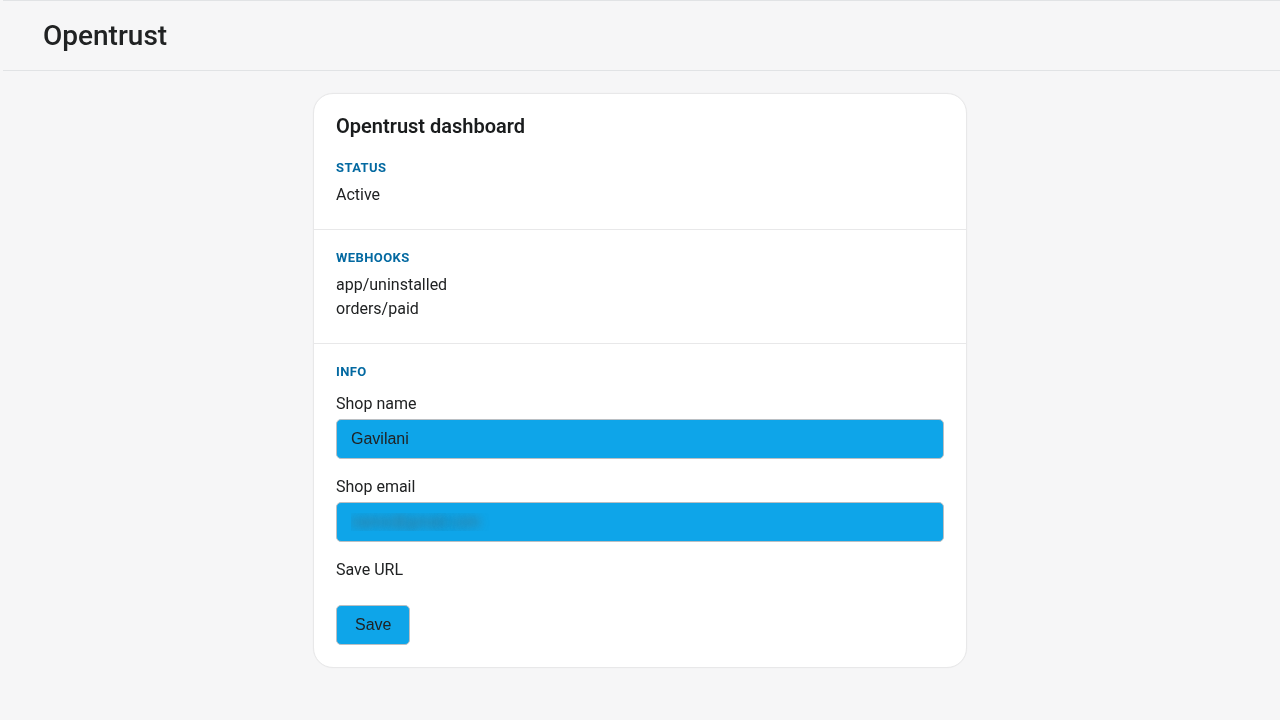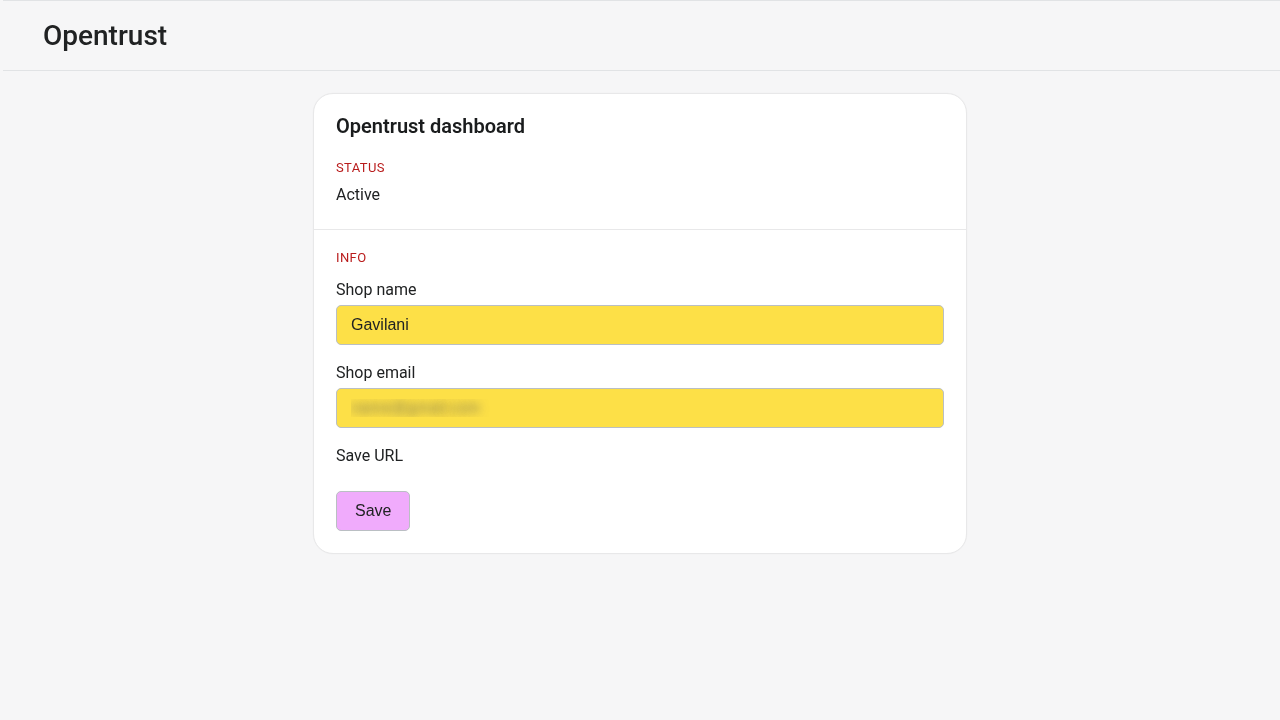--- a/index.html
+++ b/index.html
@@ -41,24 +41,24 @@
       border-top: 1px solid #e8e8e9;
     }
     .card-title {
       font-size: 20px;
       font-weight: 600;
       color: #1a1c1d;
       margin-bottom: 22px;
     }
     .section-label {
       font-size: 13px;
-      font-weight: 400;
+      font-weight: 700;
       letter-spacing: 0.4px;
       text-transform: uppercase;
-      color: #b91c1c;
+      color: #0369a1;
     }
     .section .section-label {
       margin-bottom: 8px;
     }
     .status-value,
     .webhook-item {
       font-size: 16px;
       color: #202223;
       line-height: 1.5;
     }
@@ -75,37 +75,37 @@
       margin-bottom: 6px;
     }
     .text-input {
       width: 100%;
       height: 40px;
       border: 1px solid #babfc3;
       border-radius: 5px;
       padding: 0 14px;
       font-size: 16px;
       color: #202223;
-      background: #fde047;
+      background: #0ea5e9;
       outline: none;
     }
     .text-input.blurred {
       color: transparent;
       text-shadow: 0 0 10px rgba(90,90,90,0.8);
     }
     .save-btn {
       margin-top: 20px;
       display: inline-flex;
       align-items: center;
       justify-content: center;
       height: 40px;
       padding: 16px 18px;
       border: 1px solid #babfc3;
       border-radius: 5px;
-      background: #f0abfc;
+      background: #0ea5e9;
       font-size: 16px;
       color: #202223;
       cursor: pointer;
     }
     .info-section .section-label {
       margin-bottom: 15px;
     }
   </style>
 </head>
 <body>
@@ -115,20 +115,25 @@
 </div>
 
 <div class="card">
 
   <div class="section">
     <div class="card-title">Opentrust dashboard</div>
     <div class="section-label">Status</div>
     <div class="status-value">Active</div>
   </div>
 
+  <div class="section">
+    <div class="section-label">Webhooks</div>
+    <div class="webhook-item">app/uninstalled</div>
+    <div class="webhook-item">orders/paid</div>
+  </div>
 
   <div class="section info-section">
     <div class="section-label">Info</div>
 
     <div class="field">
       <label class="field-label">Shop name</label>
       <input type="text" class="text-input" value="Gavilani" style="">
     </div>
 
     <div class="field">

